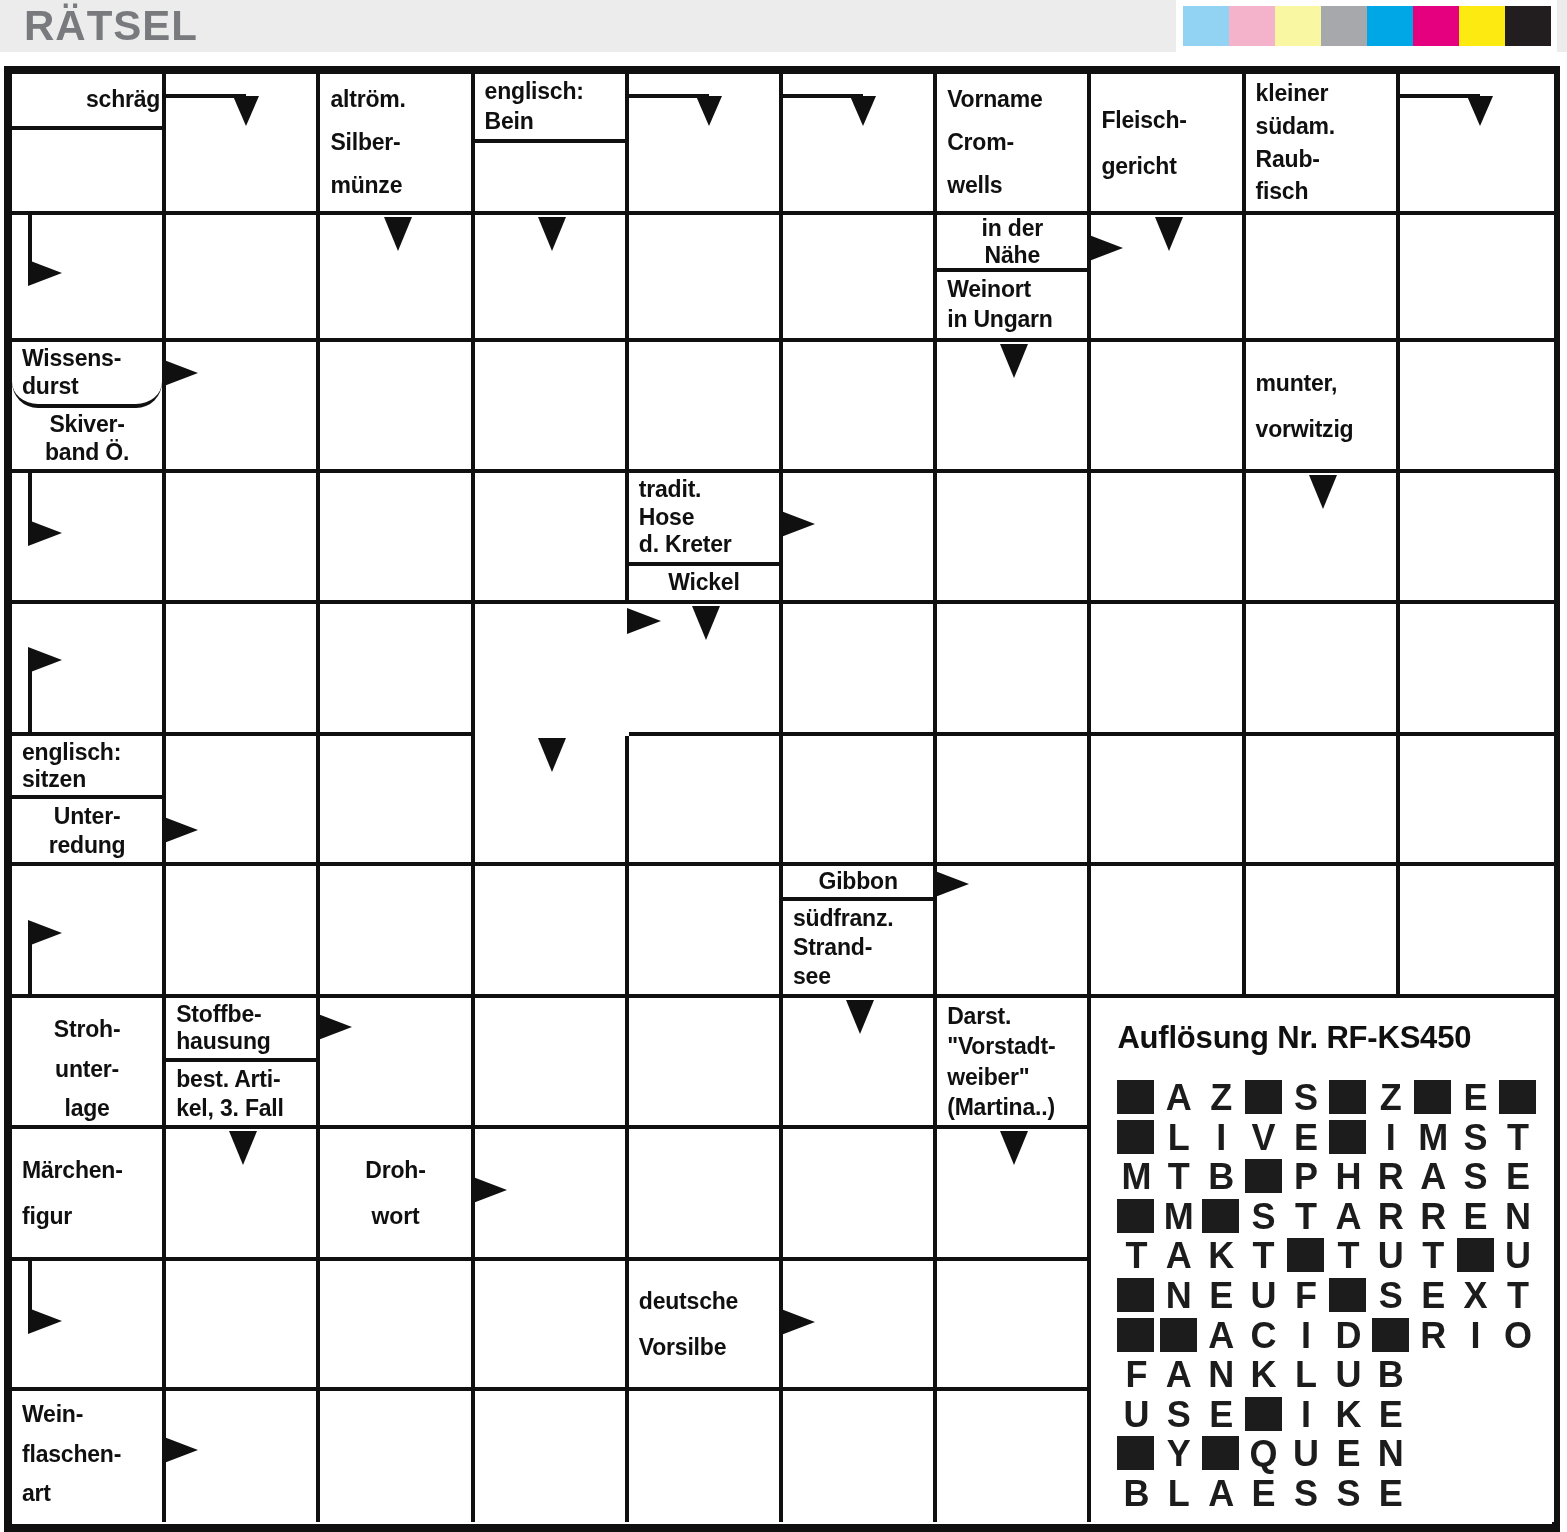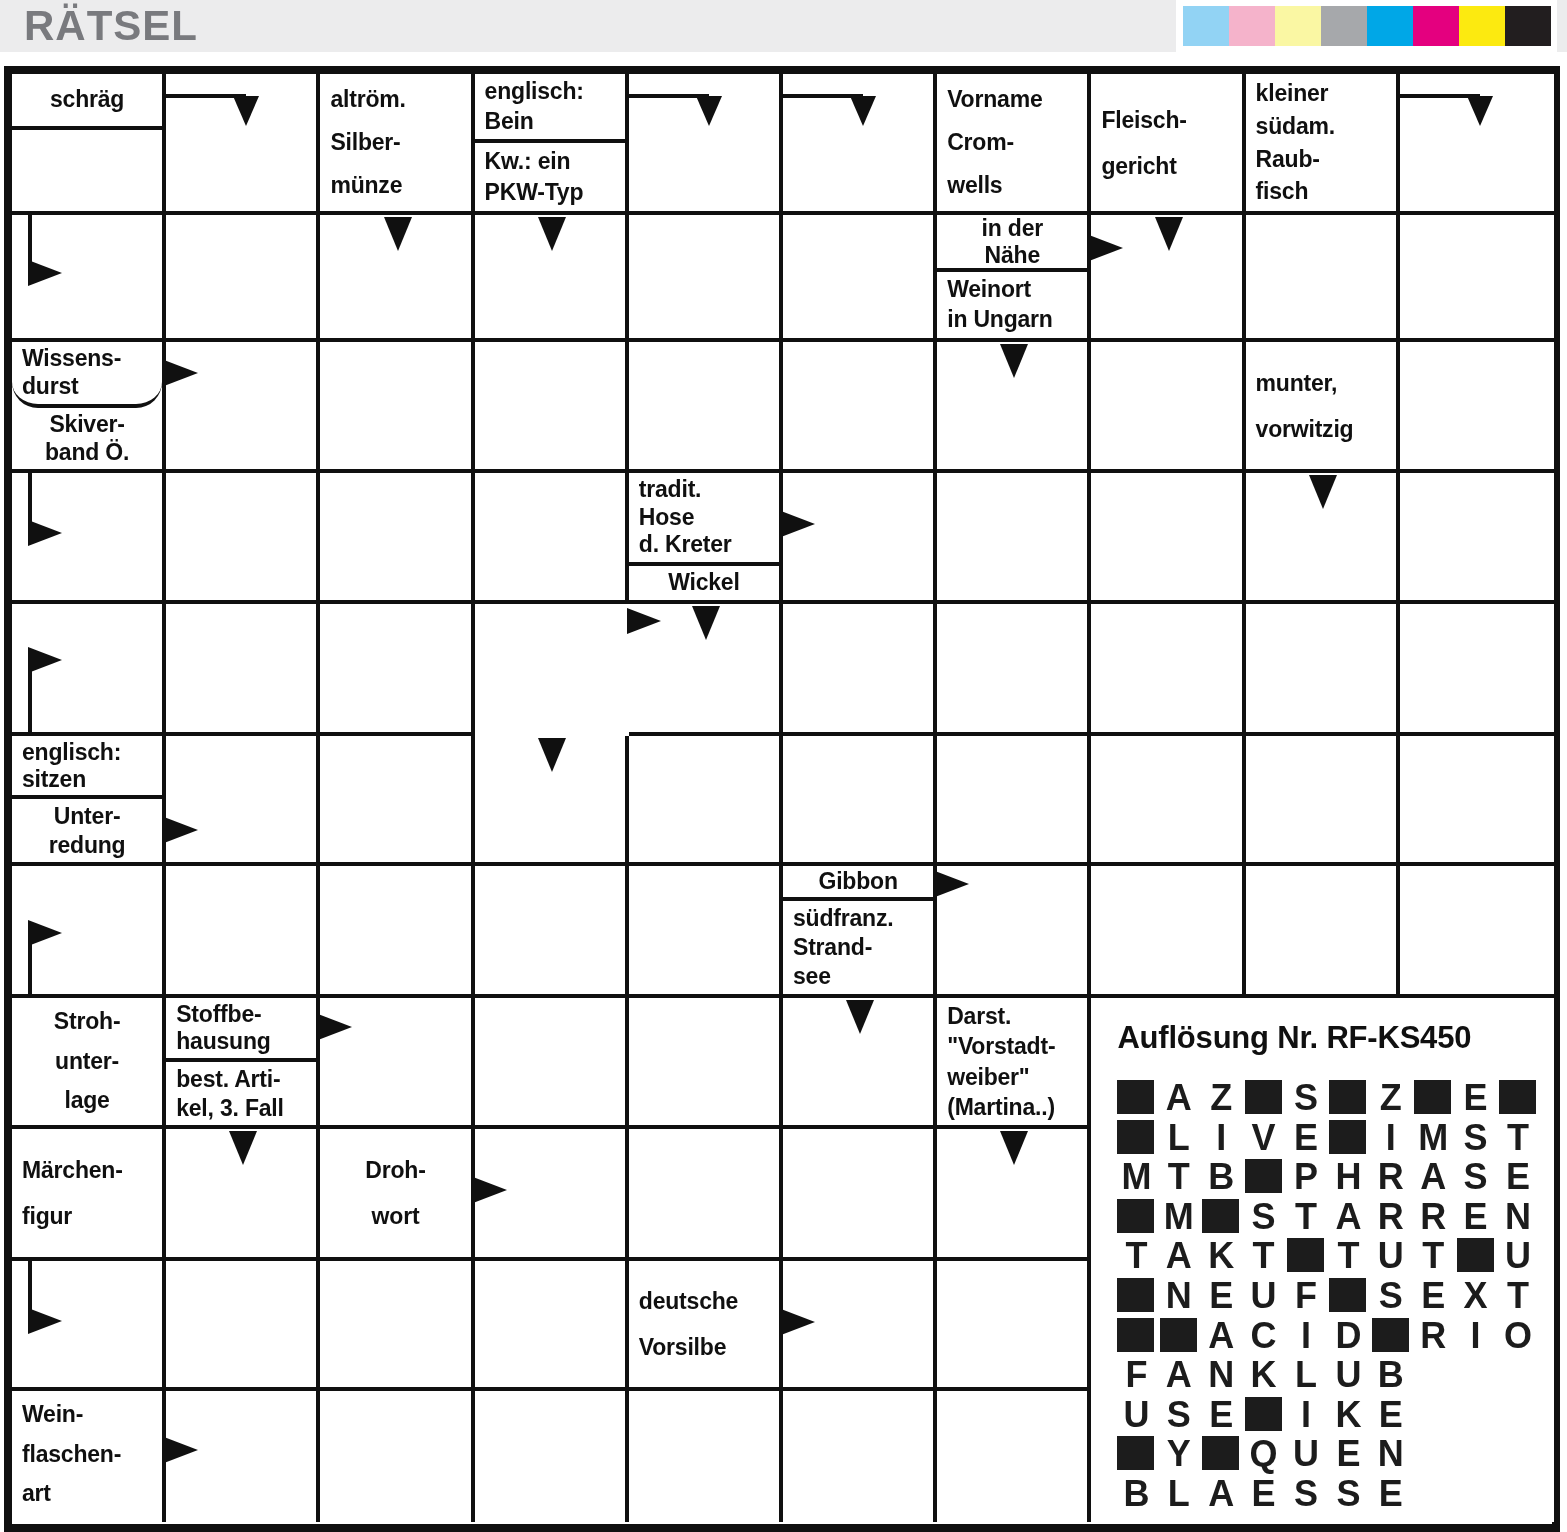--- a/index.html
+++ b/index.html
@@ -171,40 +171,36 @@
       <div class="sol-letter" style="left: 24px; top: 476px;">B</div>
       <div class="sol-letter" style="left: 66.4px; top: 476px;">L</div>
       <div class="sol-letter" style="left: 108.8px; top: 476px;">A</div>
       <div class="sol-letter" style="left: 151.2px; top: 476px;">E</div>
       <div class="sol-letter" style="left: 193.6px; top: 476px;">S</div>
       <div class="sol-letter" style="left: 236px; top: 476px;">S</div>
       <div class="sol-letter" style="left: 278.4px; top: 476px;">E</div>
     </div>
   <div id="code-label" style="left: 771px; top: 1420px; width: 154.2px;">RF-KS451</div>
 <div class="cell" style="left: 0px; top: 0px; width: 154.2px; height: 141px;">
-      <div class="clue-section center divided" style="height: 56px; line-height: 43.4783px;">
+      <div class="clue-section center divided" style="height: 56px; line-height: 43.4783px; text-align: right;">
         <div>schräg</div>
       </div>
     </div>
     <div class="cell" style="left: 154.2px; top: 0px; width: 154.2px; height: 141px;"></div>
     <div class="cell" style="left: 308.4px; top: 0px; width: 154.2px; height: 141px;">
       <div class="clue-section left" style="height: 137px; line-height: 42.8571px;">
         <div>altröm.</div>
         <div>Silber-</div>
         <div>münze</div>
       </div>
     </div>
     <div class="cell" style="left: 462.6px; top: 0px; width: 154.2px; height: 141px;">
       <div class="clue-section left divided" style="height: 69px; line-height: 29.3023px;">
         <div>englisch:</div>
         <div>Bein</div>
-      </div>
-      <div class="clue-section left" style="height: 68px; line-height: 30.6977px;">
-        <div>Kw.: ein</div>
-        <div>PKW-Typ</div>
       </div>
     </div>
     <div class="cell" style="left: 616.8px; top: 0px; width: 154.2px; height: 141px;"></div>
     <div class="cell" style="left: 771px; top: 0px; width: 154.2px; height: 141px;"></div>
     <div class="cell" style="left: 925.2px; top: 0px; width: 154.2px; height: 141px;">
       <div class="clue-section left" style="height: 137px; line-height: 42.8571px;">
         <div>Vorname</div>
         <div>Crom-</div>
         <div>wells</div>
       </div>
@@ -327,21 +323,21 @@
         <div>südfranz.</div>
         <div>Strand-</div>
         <div>see</div>
       </div>
     </div>
     <div class="cell" style="left: 925.2px; top: 792px; width: 154.2px; height: 132px;"></div>
     <div class="cell" style="left: 1079.4px; top: 792px; width: 154.2px; height: 132px;"></div>
     <div class="cell" style="left: 1233.6px; top: 792px; width: 154.2px; height: 132px;"></div>
     <div class="cell no-r" style="left: 1387.8px; top: 792px; width: 154.2px; height: 132px;"></div>
     <div class="cell" style="left: 0px; top: 924px; width: 154.2px; height: 131px;">
-      <div class="clue-section center" style="height: 127px; line-height: 39.6825px;">
+      <div class="clue-section center" style="height: 127px; line-height: 39.6825px; margin-top: 8px;">
         <div>Stroh-</div>
         <div>unter-</div>
         <div>lage</div>
       </div>
     </div>
     <div class="cell" style="left: 154.2px; top: 924px; width: 154.2px; height: 131px;">
       <div class="clue-section left divided" style="height: 64px; line-height: 27px;">
         <div>Stoffbe-</div>
         <div>hausung</div>
       </div>

